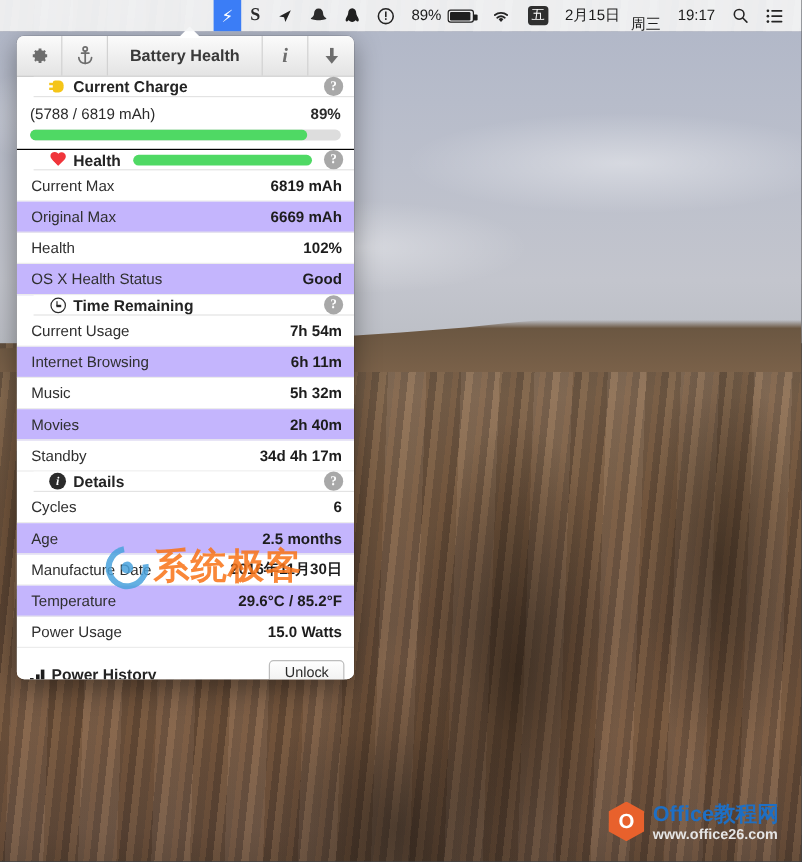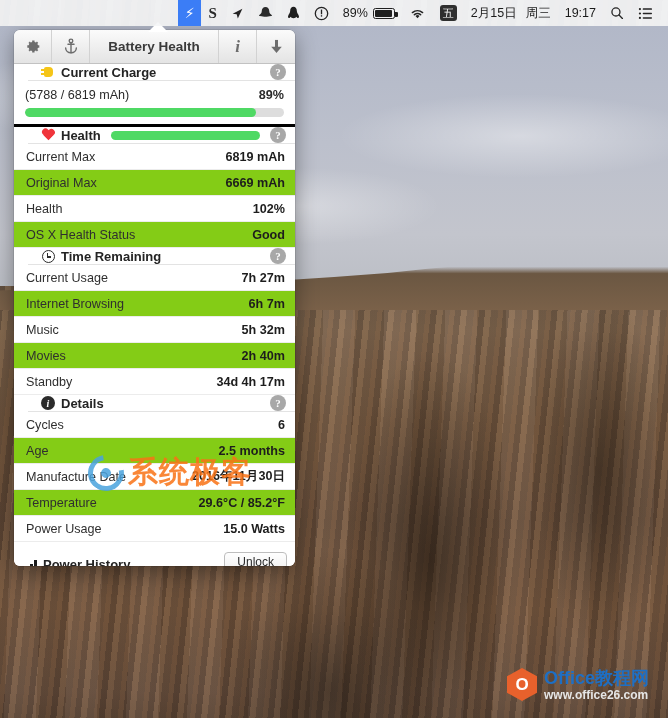--- a/index.html
+++ b/index.html
@@ -116,21 +116,21 @@
 
   
   .row{
     height:26px; display:flex; align-items:center;
     padding:0 10px 0 12px;
     font-size:12.6px; color:#2b2b2b;
     border-bottom:1px solid #ececec;
   }
   .row .k{ flex:1; color:#2f2f2f; }
   .row .v{ font-weight:bold; color:#1d1d1d; }
-  .row.alt{ background:#84cc16; }
+  .row.alt{ background:#c4b5fd; }
 
   
   .sect{
     height:27px; display:flex; align-items:center;
     padding:0 9px 0 11px;
     border-bottom:1px solid #e3e3e3;
     background:#ffffff;
     margin-left:14px;
   }
   .sect .icn{ width:18px; display:flex; align-items:center; justify-content:center; margin-right:4px; }
@@ -138,21 +138,21 @@
   .sect .mid{ flex:1; display:flex; align-items:center; padding:0 10px; }
   .help{
     width:16px; height:16px; border-radius:50%;
     background:#a8a8a8; color:#fff; font-size:11px; font-weight:bold;
     display:flex; align-items:center; justify-content:center;
     font-family:"Liberation Serif",serif;
     flex:0 0 16px;
   }
 
   
-  .chargewrap{ padding:4px 11px 7px 11px; border-bottom:3px solid #000000; }
+  .chargewrap{ padding:4px 11px 7px 11px; border-bottom:1px solid #000000; }
   .chargetop{ display:flex; align-items:center; justify-content:space-between; font-size:12.6px; color:#2b2b2b; height:20px; }
   .chargetop .pct{ font-weight:bold; }
   .track{ height:9px; border-radius:5px; background:#dddddd; margin-top:3px; overflow:hidden; }
   .fill{ height:100%; border-radius:5px; background:#4fd964; }
 
   .healthbar{ height:9px; border-radius:5px; background:#4fd964; width:100%; }
 
   
   .heart{ position:relative; width:13px; height:12px; }
   .heart:before,.heart:after{
@@ -304,21 +304,21 @@
     </svg>
   </div>
 
   <div class="mb-item">
     <span style="display:inline-flex;align-items:center;justify-content:center;width:17px;height:16px;background:#2f2f2f;color:#fff;font-size:11px;border-radius:3px;">五</span>
   </div>
 
   <div class="mb-item">
     <span class="mb-text">2月15日</span>
   </div>
-  <div class="mb-item" style="padding-left:2px;">
+  <div class="mb-item" style="padding-left:2px;align-items:flex-end;">
     <span class="mb-text">周三</span>
   </div>
   <div class="mb-item">
     <span class="mb-text">19:17</span>
   </div>
 
   <div class="mb-item">
     <svg width="14" height="14" viewBox="0 0 16 16">
       <circle cx="6.8" cy="6.8" r="4.6" fill="none" stroke="#242424" stroke-width="1.5"></circle>
       <line x1="10.3" y1="10.3" x2="14.2" y2="14.2" stroke="#242424" stroke-width="1.5" stroke-linecap="round"></line>
@@ -436,25 +436,25 @@
         <span class="clock"></span>
       </span>
     <span class="ttl">Time Remaining</span>
     <span class="mid"></span>
     <span class="help">?</span>
   </div>
 
   <div>
     <div class="row">
       <span class="k">Current Usage</span>
-      <span class="v">7h 27m</span>
+      <span class="v">7h 54m</span>
     </div>
     <div class="row alt">
       <span class="k">Internet Browsing</span>
-      <span class="v">6h 7m</span>
+      <span class="v">6h 11m</span>
     </div>
     <div class="row">
       <span class="k">Music</span>
       <span class="v">5h 32m</span>
     </div>
     <div class="row alt">
       <span class="k">Movies</span>
       <span class="v">2h 40m</span>
     </div>
     <div class="row">

